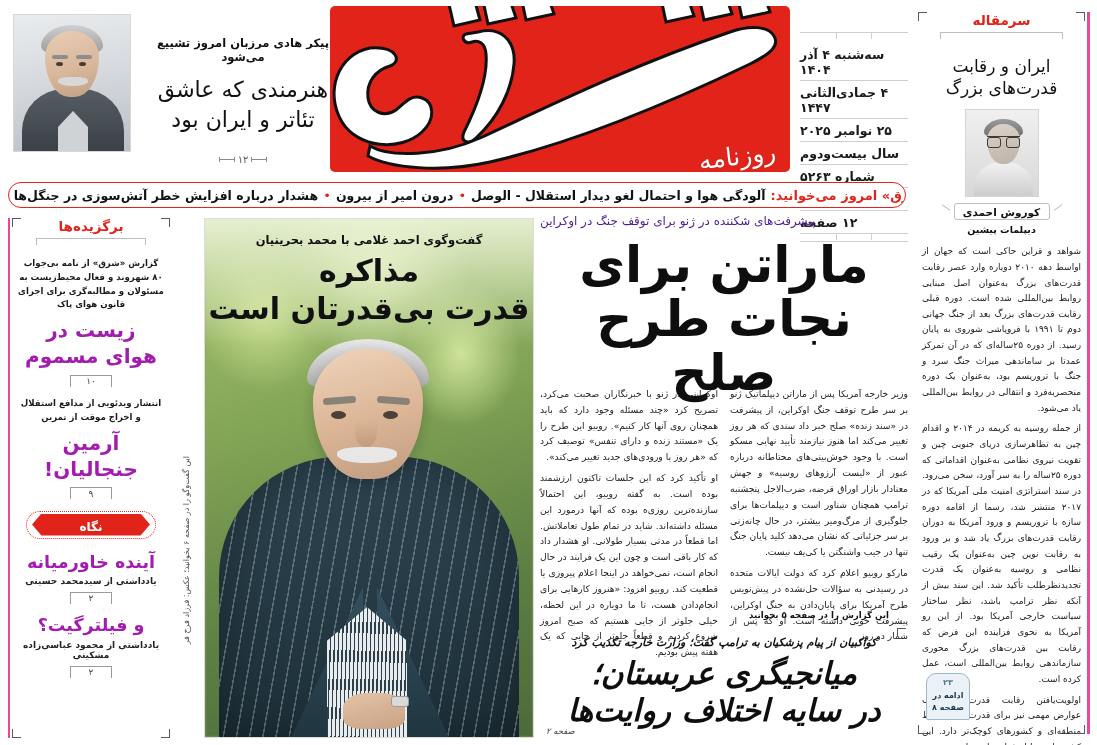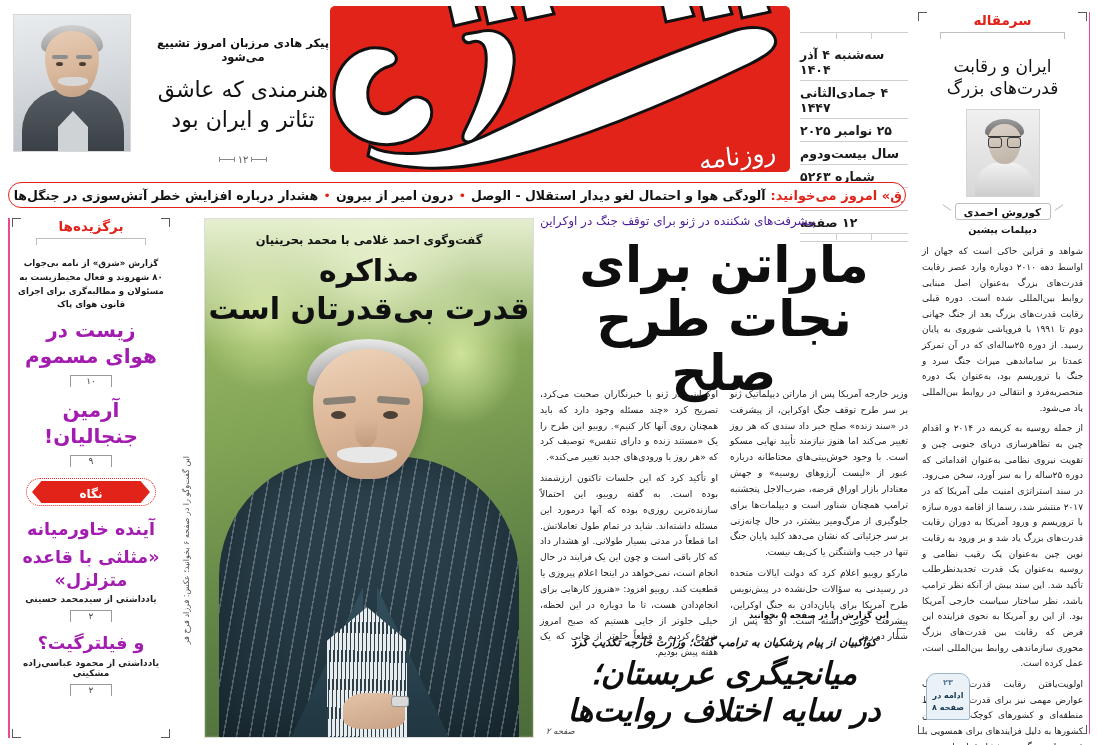--- a/index.html
+++ b/index.html
@@ -333,21 +333,21 @@
   .bs-title { margin-top: 6px; color: #0e0e0e; }
   .bs-title .l1 { font-size: 31px; font-weight: bold; line-height: 1.18; letter-spacing: -.6px;}
   .bs-title .l2 { font-size: 31px; font-weight: bold; line-height: 1.18; letter-spacing: -.6px;}
   .bs-page {
     position: absolute; left: 6px; bottom: 4px; font-size: 8.5px; color: #444;
   }
 
   
   .rightcol {
     position: absolute; left: 916px; top: 12px; width: 174px; height: 722px;
-    border-right: 1px solid #ec4899;
+    border-right: 3px solid #ec4899;
     padding: 0 6px; direction: rtl; text-align: center;
   }
   .ed-title {
     font-size: 17px; font-weight: 500; color: #111; margin-top: 14px; line-height: 1.3;
   }
   .ed-photo {
     margin: 10px auto 0; width: 74px; height: 88px;
     border: 1px solid #d5d5d5; position: relative; overflow: hidden;
     background: linear-gradient(180deg,#f0f0f0,#d8d8d8);
   }
@@ -489,31 +489,31 @@
     <div class="sec-title">برگزیده‌ها</div>
     <div class="rule-bracket"></div>
 
     <div class="brief">
       <div class="kick">گزارش «شرق» از نامه بی‌جواب ۸۰ شهروند و فعال محیط‌زیست به مسئولان و مطالبه‌گری برای اجرای قانون هوای پاک</div>
       <div class="ttl">زیست در هوای مسموم</div>
       <div class="minipage">۱۰</div>
     </div>
 
     <div class="brief">
+      <div class="kick">انتشار ویدئویی از مدافع استقلال و اخراج موقت از تمرین</div>
       <div class="ttl">آرمین جنجالیان!</div>
       <div class="minipage">۹</div>
     </div>
 
     <div class="negah-wrap">
       <div class="negah-pill">نگاه</div>
     </div>
 
     <div class="brief">
       <div class="ttl sm">آینده خاورمیانه</div>
-      <div class="ttl sm">«مثلثی با قاعده متزلزل»</div>
       <div class="byline">یادداشتی از سیدمحمد حسینی</div>
       <div class="minipage">۲</div>
     </div>
 
     <div class="brief">
       <div class="ttl sm">و فیلترگیت؟</div>
       <div class="byline">یادداشتی از محمود عباسی‌زاده مشکینی</div>
       <div class="minipage">۲</div>
     </div>
 

